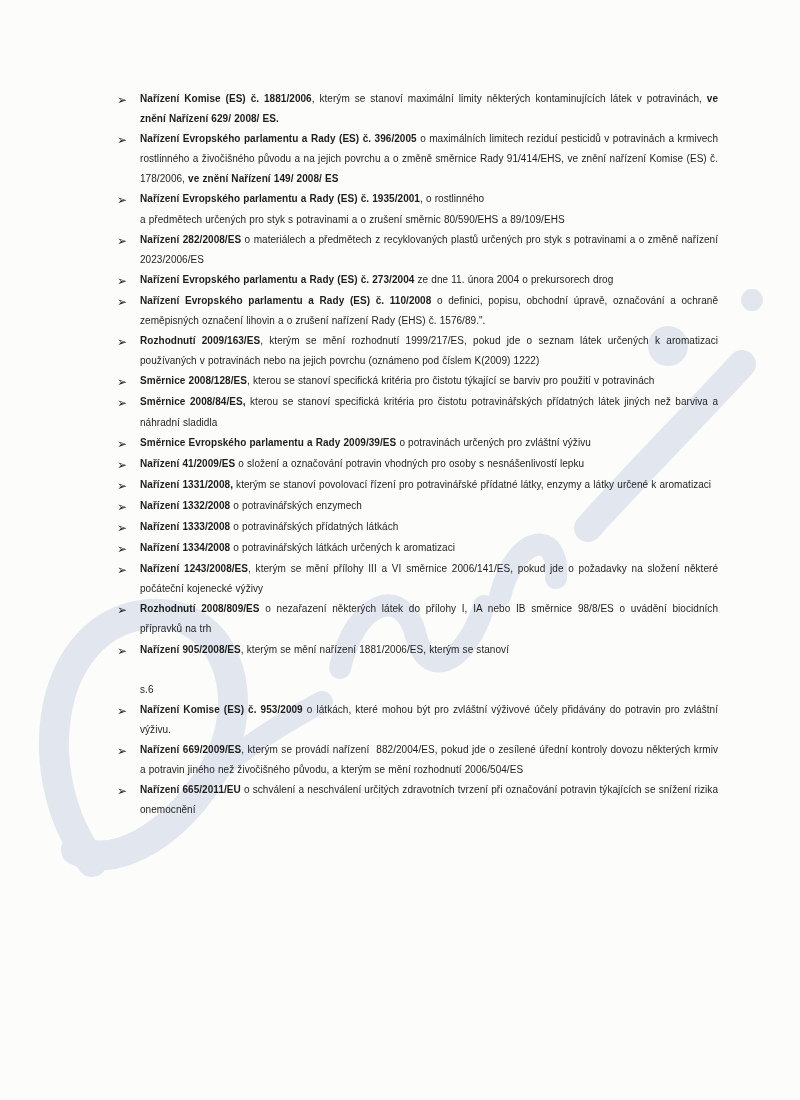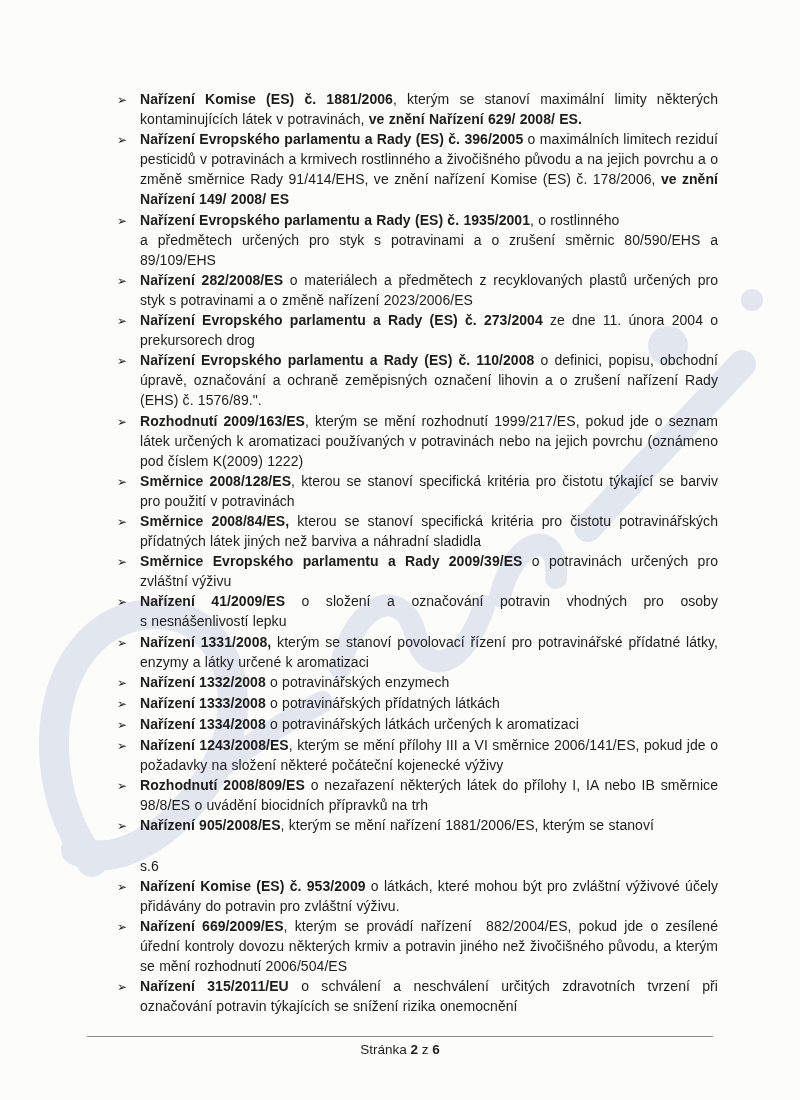--- a/index.html
+++ b/index.html
@@ -40,21 +40,21 @@
   .bullet {
     flex: 0 0 23px;
     width: 23px;
     font-size: 12px;
     line-height: 20.1px;
     padding-top: 1px;
     color: #1d1d1d;
   }
   .itembody {
     flex: 1 1 auto;
-    font-size: 14px;
+    font-size: 10px;
     line-height: 20.1px;
     text-align: justify;
     letter-spacing: 0.05px;
     word-spacing: 0.3px;
   }
   .itembody .b {
     font-weight: 700;
   }
   .footer {
     position: absolute;
@@ -177,24 +177,18 @@
       <div class="item">
         <span class="bullet">➢</span>
         <div class="itembody"><span class="b">Nařízení Komise (ES) č. 953/2009</span><span> o látkách, které mohou být pro zvláštní výživové účely přidávány do potravin pro zvláštní výživu.</span></div>
       </div>
       <div class="item">
         <span class="bullet">➢</span>
         <div class="itembody"><span class="b">Nařízení 669/2009/ES</span><span>, kterým se provádí nařízení &nbsp;882/2004/ES, pokud jde o zesílené úřední kontroly dovozu některých krmiv a potravin jiného než živočišného původu, a kterým se mění rozhodnutí 2006/504/ES</span></div>
       </div>
       <div class="item">
         <span class="bullet">➢</span>
-        <div class="itembody"><span class="b">Nařízení 315/2011/EU</span><span> o schválení a neschválení určitých zdravotních tvrzení při označování potravin týkajících se snížení rizika onemocnění</span></div>
+        <div class="itembody"><span class="b">Nařízení 665/2011/EU</span><span> o schválení a neschválení určitých zdravotních tvrzení při označování potravin týkajících se snížení rizika onemocnění</span></div>
       </div>
     </div>
 
-  <div class="footer">
-    <div class="footer-rule"></div>
-    <div class="footer-text">
-      <span>Stránka </span><span class="b">2</span><span> z </span><span class="b">6</span>
-    </div>
-  </div>
 
 </div>
 
 </body></html>

